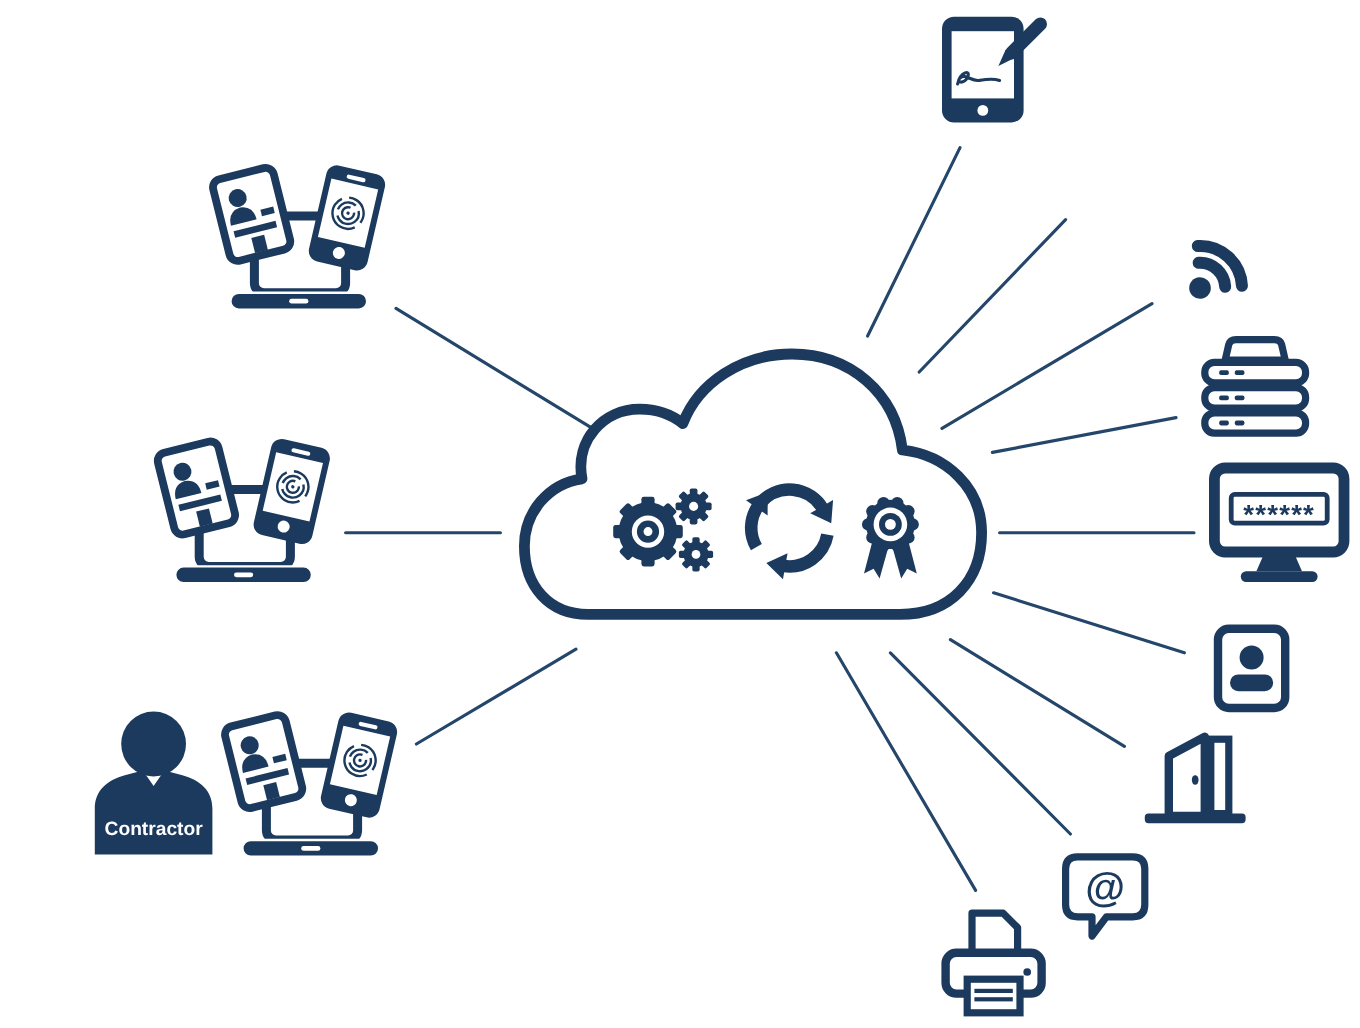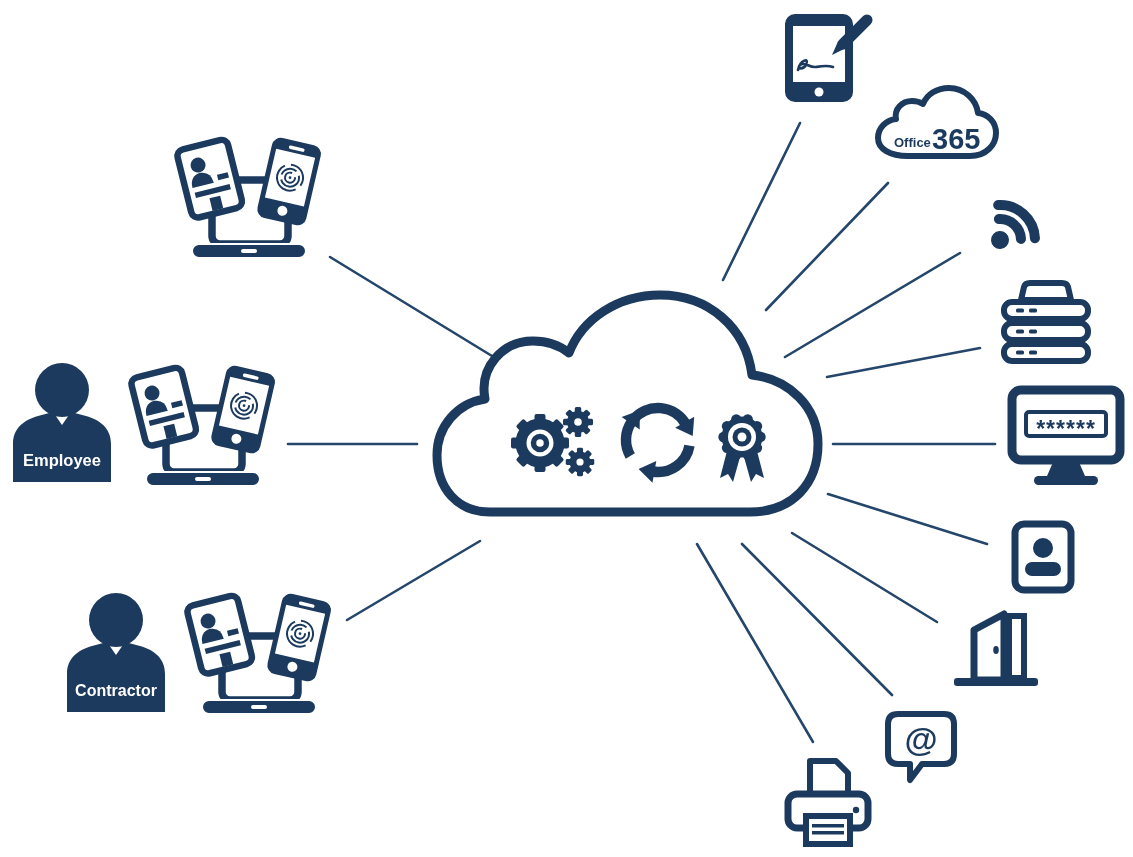--- a/index.html
+++ b/index.html
@@ -63,27 +63,20 @@
         </g>
       </g>
 
       <g>
         <rect x="20" y="122" width="114" height="14" rx="7" fill="#1c3a5e" stroke="#fff" stroke-width="2"></rect>
         <rect x="69" y="127" width="16" height="4" rx="2" fill="#fff"></rect>
       </g>
     </svg>
   </div>
 
-  <div class="abs" style="left:6px;top:362px">
-    <svg width="112" height="120" viewBox="0 0 112 120">
-      <circle cx="56" cy="28" r="27" fill="#1c3a5e"></circle>
-      <path d="M7,120 L7,82 C7,66 18,58 32,54 L47,50 L56,63 L65,50 L80,54 C94,58 105,66 105,82 L105,120 Z" fill="#1c3a5e"></path>
-      <text class="user-label" x="56" y="104" text-anchor="middle" font-size="16.5" fill="#ffffff">Employee</text>
-    </svg>
-  </div>
   <div class="abs" style="left:126px;top:350px">
     <svg width="152" height="140" viewBox="0 0 152 140">
       <g>
         <rect x="40" y="58" width="76" height="64" rx="8" fill="#fff" stroke="#1c3a5e" stroke-width="7.5"></rect>
       </g>
       <g transform="translate(4,29) rotate(-14)">
         <rect x="0" y="0" width="52" height="70" rx="7" fill="#fff" stroke="#1c3a5e" stroke-width="6.5"></rect>
         <circle cx="18" cy="19" r="7.5" fill="#1c3a5e"></circle>
         <path d="M7,40 Q7,28 18,27 Q29,28 29,40 Z" fill="#1c3a5e"></path>
         <rect x="34" y="33" width="11" height="5.5" fill="#1c3a5e"></rect>
@@ -102,21 +95,21 @@
           <circle cx="25" cy="37" r="1.4" fill="#1c3a5e" stroke="none"></circle>
         </g>
       </g>
       <g>
         <rect x="20" y="122" width="114" height="14" rx="7" fill="#1c3a5e" stroke="#fff" stroke-width="2"></rect>
         <rect x="69" y="127" width="16" height="4" rx="2" fill="#fff"></rect>
       </g>
     </svg>
   </div>
 
-  <div class="abs" style="left:60px;top:592px">
+  <div class="abs" style="left:72px;top:592px">
     <svg width="112" height="120" viewBox="0 0 112 120">
       <circle cx="56" cy="28" r="27" fill="#1c3a5e"></circle>
       <path d="M7,120 L7,82 C7,66 18,58 32,54 L47,50 L56,63 L65,50 L80,54 C94,58 105,66 105,82 L105,120 Z" fill="#1c3a5e"></path>
       <text class="user-label" x="56" y="104" text-anchor="middle" font-size="16" fill="#ffffff">Contractor</text>
     </svg>
   </div>
   <div class="abs" style="left:182px;top:578px">
     <svg width="152" height="140" viewBox="0 0 152 140">
       <g>
         <rect x="40" y="58" width="76" height="64" rx="8" fill="#fff" stroke="#1c3a5e" stroke-width="7.5"></rect>
@@ -233,27 +226,20 @@
       <rect x="10" y="16" width="52" height="56" fill="#ffffff"></rect>
       <circle cx="36" cy="82" r="4.5" fill="#ffffff"></circle>
       <path d="M15,60 C17,50 27,47 23,55 C20,60 13,59 17,55 C22,51 26,58 33,57 C39,56 44,55 50,57" fill="none" stroke="#1c3a5e" stroke-width="2.6" stroke-linecap="round"></path>
       <g>
         <line x1="84" y1="10" x2="60" y2="34" stroke="#1c3a5e" stroke-width="11" stroke-linecap="round"></line>
         <polygon points="49,45 55,31.5 62,38.5" fill="#1c3a5e"></polygon>
       </g>
     </svg>
   </div>
 
-  <div class="abs" style="left:872px;top:78px">
-    <svg width="130" height="90" viewBox="0 0 130 90">
-      <path d="M36,78 L98,78 C114,78 124,67 124,55 C124,44 116,36 106,35 C104,21 92,10 77,10 C65,10 55,16 51,26 C48,24 44,23 40,23 C30,23 22,31 24,41 C14,42 6,50 6,60 C6,71 18,78 36,78 Z" fill="#ffffff" stroke="#1c3a5e" stroke-width="6" stroke-linejoin="round"></path>
-      <text x="22" y="69" font-size="13" font-weight="bold" fill="#1c3a5e">Office</text>
-      <text x="60" y="71" font-size="29" font-weight="bold" fill="#1c3a5e">365</text>
-    </svg>
-  </div>
 
   <div class="abs" style="left:972px;top:188px">
     <svg width="78" height="72" viewBox="-6 0 78 72">
       <g transform="rotate(42,22,52)">
         <circle cx="22" cy="52" r="9" fill="#1c3a5e"></circle>
         <g fill="none" stroke="#1c3a5e" stroke-width="10" stroke-linecap="round">
           <path d="M7.15,37.15 A21,21 0 0 1 36.85,37.15"></path>
           <path d="M-2.75,27.25 A35,35 0 0 1 46.75,27.25"></path>
         </g>
       </g>

